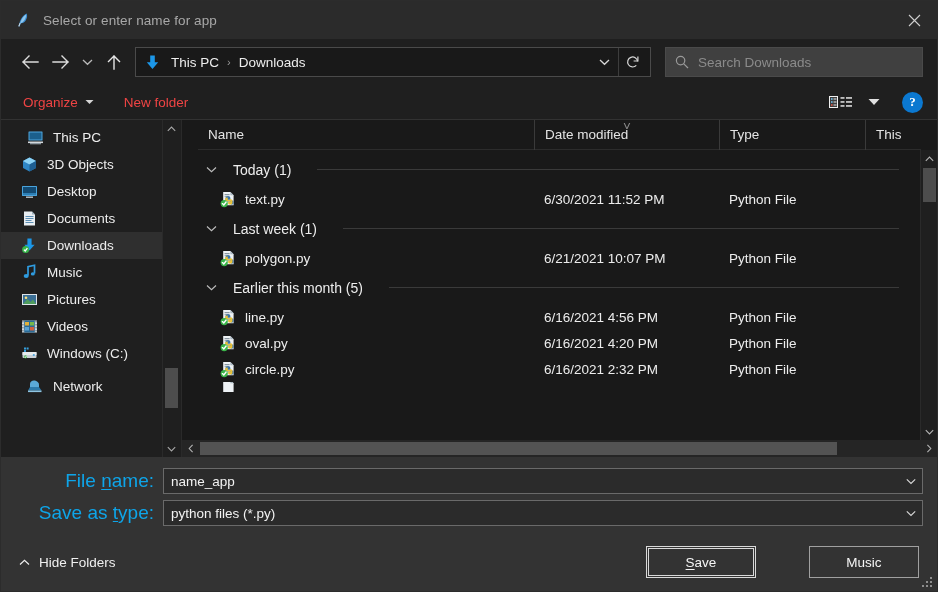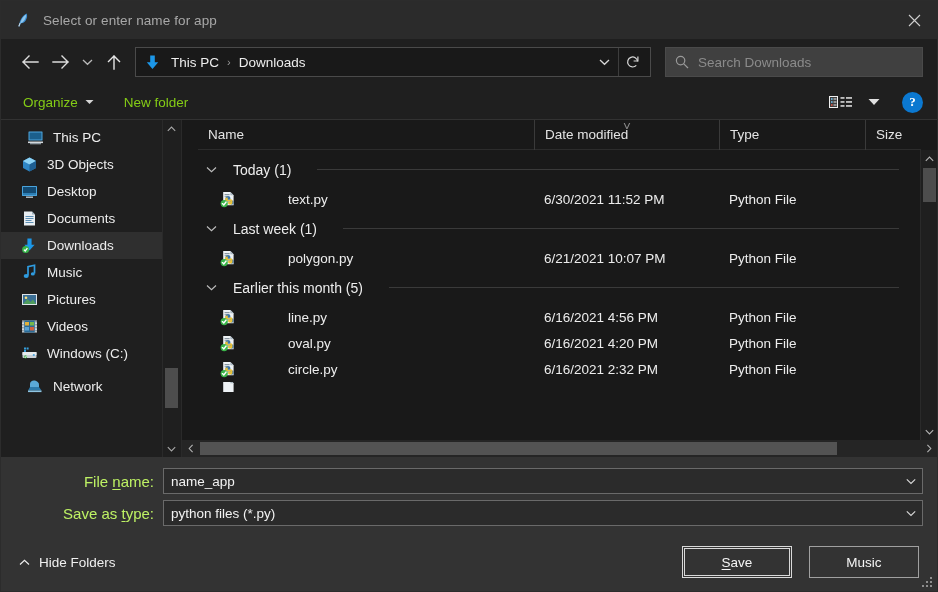--- a/index.html
+++ b/index.html
@@ -121,21 +121,21 @@
   .toolbar {
     height: 34px;
     flex: 0 0 34px;
     display: flex;
     align-items: center;
     padding: 0 14px 0 22px;
     background: #1f1f1f;
   }
   .tb-item {
     font-size: 13.5px;
-    color: #84cc16;
+    color: #ef4444;
     display: flex;
     align-items: center;
     gap: 7px;
     margin-right: 30px;
     white-space: nowrap;
   }
   .tb-spacer { flex: 1 1 auto; }
   .tb-icon-btn {
     display: flex; align-items: center; justify-content: center;
     margin-left: 6px;
@@ -290,21 +290,20 @@
     align-items: center;
     font-size: 13.5px;
     color: #ededed;
   }
   .frow .fname {
     flex: 0 0 336px;
     display: flex;
     align-items: center;
     padding-left: 22px;
     white-space: nowrap;
-    gap: 43px;
   }
   .frow .fdate { flex: 0 0 185px; padding-left: 10px; white-space: nowrap; }
   .frow .ftype { flex: 0 0 146px; padding-left: 10px; white-space: nowrap; }
   .frow .fsize { flex: 0 0 56px; padding-left: 10px; }
   .pyico { width: 17px; height: 17px; margin-right: 8px; flex: 0 0 17px; position: relative; }
 
   
   .lv-scroll {
     position: absolute;
     right: 0; top: 30px; bottom: 17px;
@@ -344,22 +343,22 @@
   .formrow {
     display: flex;
     align-items: center;
     height: 26px;
     margin-bottom: 6px;
   }
   .flabel {
     flex: 0 0 148px;
     text-align: right;
     padding-right: 9px;
-    font-size: 15px;
-    color: #bef264;
+    font-size: 19px;
+    color: #0ea5e9;
     white-space: nowrap;
   }
   .fcombo {
     flex: 1 1 auto;
     height: 26px;
     background: #2b2b2b;
     border: 1px solid #6a6a6a;
     display: flex;
     align-items: center;
     padding-left: 7px;
@@ -377,20 +376,21 @@
   u { text-decoration: underline; text-underline-offset: 2px; }
 
   
   .actionbar {
     flex: 0 0 58px;
     background: #333333;
     display: flex;
     align-items: center;
     padding: 0 18px 0 18px;
     position: relative;
+    gap: 36px;
   }
   .hide-folders {
     display: flex;
     align-items: center;
     gap: 9px;
     font-size: 13.5px;
     color: #f0f0f0;
     white-space: nowrap;
   }
   .ab-spacer { flex: 1 1 auto; }
@@ -695,21 +695,21 @@
 
     <div class="filelist">
 
       <div class="col-header">
         <div class="col col-name">Name</div>
         <div class="col col-date">
           <span class="sort-mark">˅</span>
           <span>Date modified</span>
         </div>
         <div class="col col-type">Type</div>
-        <div class="col col-size">Size</div>
+        <div class="col col-size">This</div>
       </div>
 
       <div class="rows">
 
         <div class="group-head">
           <span class="group-chev">
             <svg width="11" height="7" viewBox="0 0 11 7">
                 <path d="M1 1.5 L5.5 5.6 L10 1.5" stroke="#bdbdbd" stroke-width="1.15" fill="none"></path>
               </svg>
           </span>

